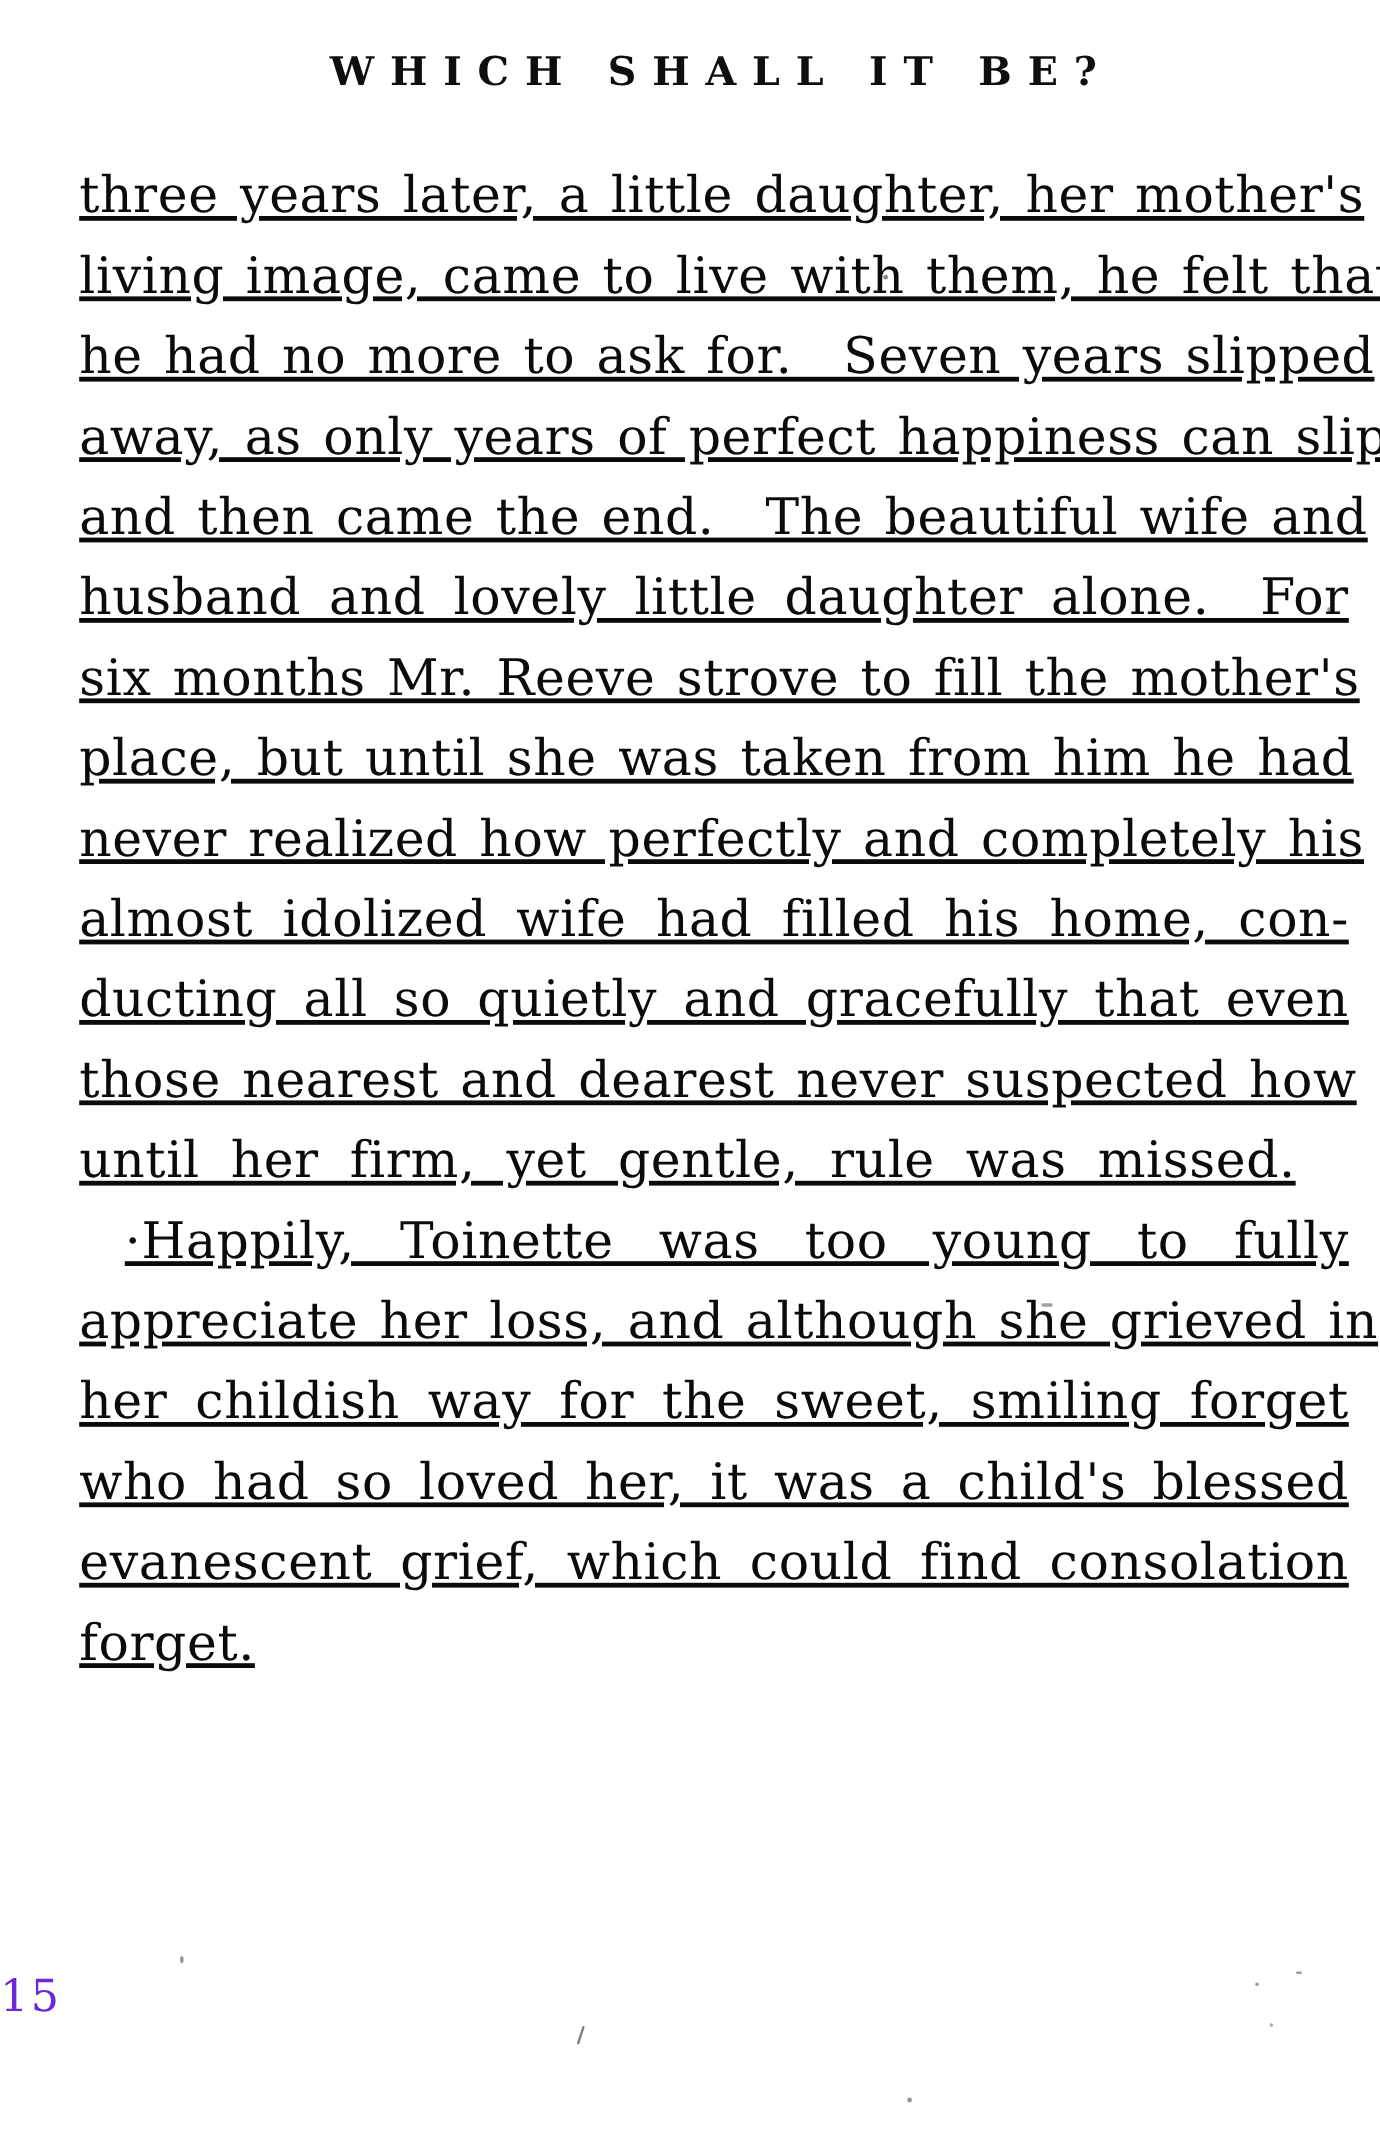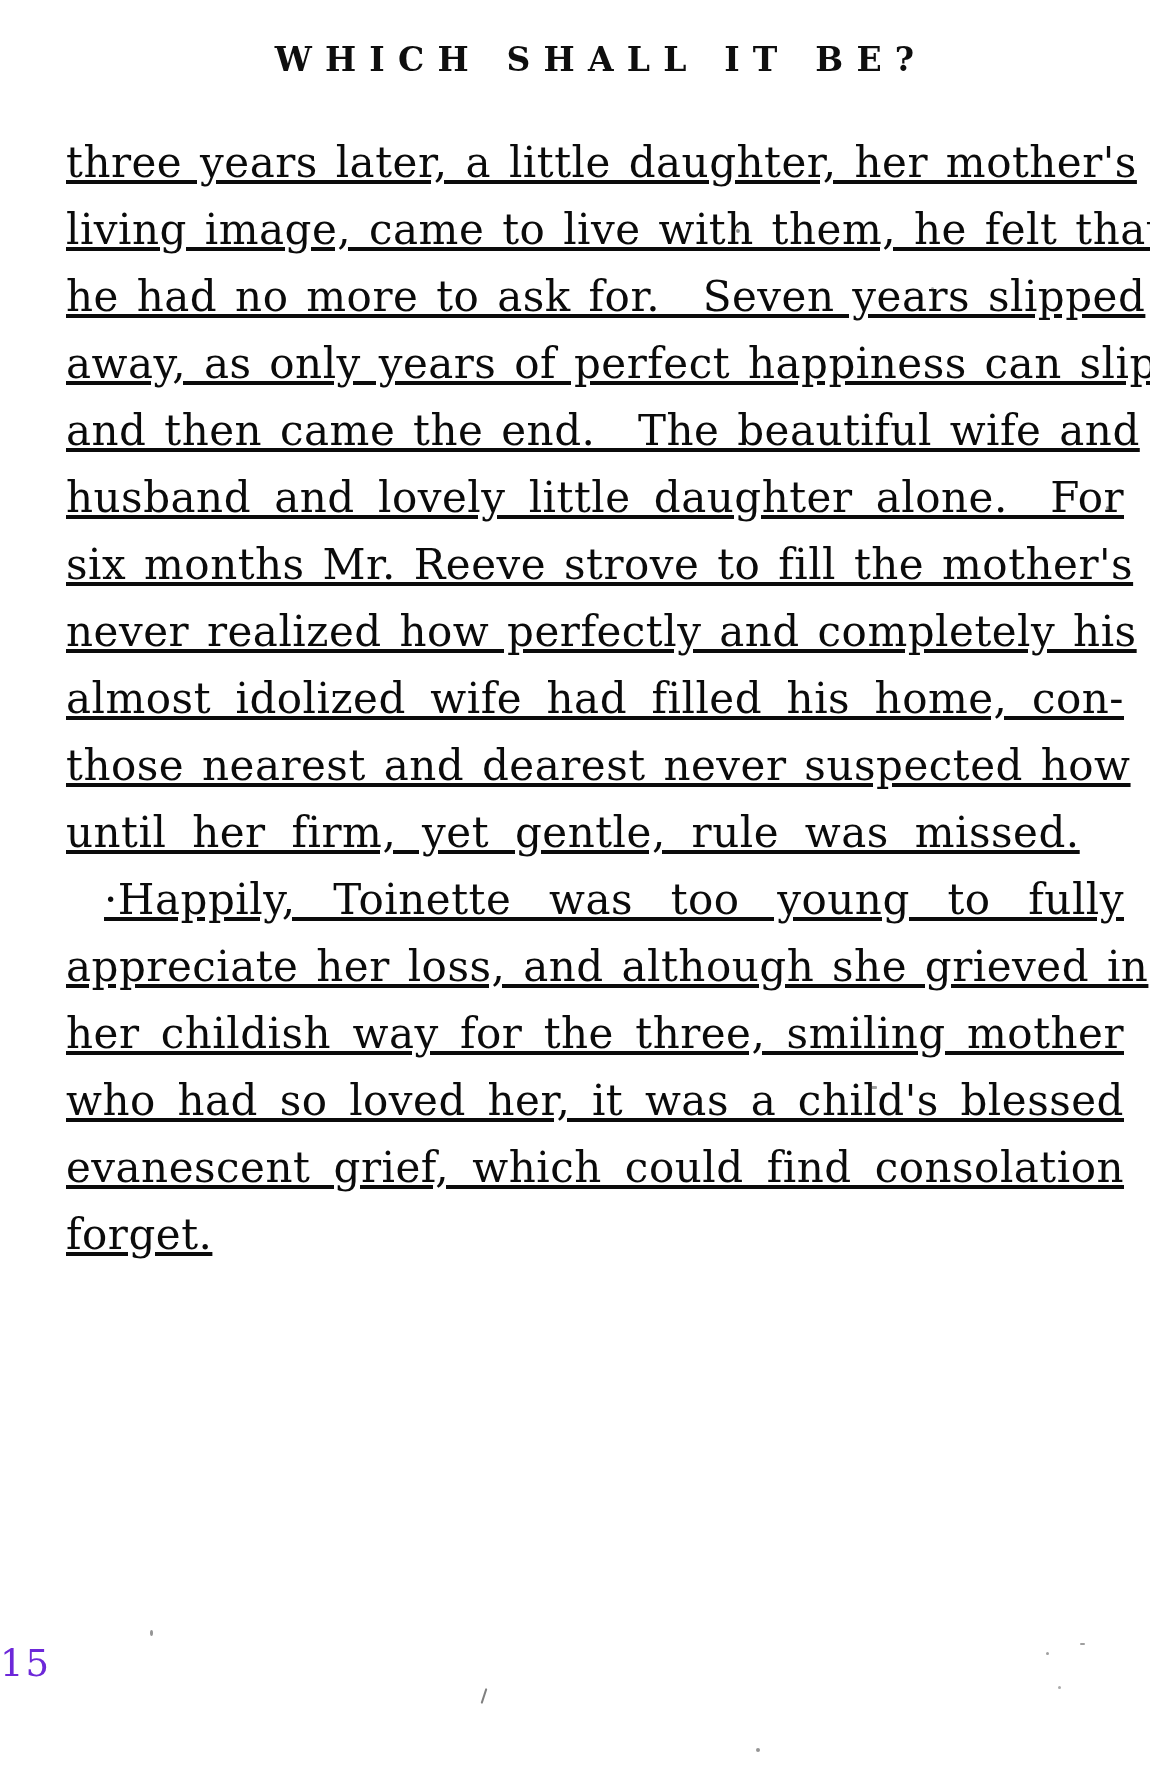--- a/index.html
+++ b/index.html
@@ -73,27 +73,29 @@
   <div class="running-head">WHICH SHALL IT BE?</div>
 
   <main class="text-block">
       <div class="line">three years later, a little daughter, her mother's</div>
       <div class="line">living image, came to live with them, he felt that</div>
       <div class="line">he had no more to ask for. Seven years slipped</div>
       <div class="line">away, as only years of perfect happiness can slip,</div>
       <div class="line">and then came the end. The beautiful wife and</div>
       <div class="line">husband and lovely little daughter alone. For</div>
       <div class="line">six months Mr. Reeve strove to fill the mother's</div>
+      <div class="line">place, but until she was taken from him he had</div>
       <div class="line">never realized how perfectly and completely his</div>
       <div class="line">almost idolized wife had filled his home, con-</div>
+      <div class="line">ducting all so quietly and gracefully that even</div>
       <div class="line">those nearest and dearest never suspected how</div>
       <div class="line para-end">until her firm, yet gentle, rule was missed.</div>
       <div class="line indent">·Happily, Toinette was too young to fully</div>
       <div class="line">appreciate her loss, and although she grieved in</div>
-      <div class="line">her childish way for the three, smiling mother</div>
+      <div class="line">her childish way for the sweet, smiling forget</div>
       <div class="line">who had so loved her, it was a child's blessed</div>
       <div class="line">evanescent grief, which could find consolation</div>
       <div class="line para-end">forget.</div>
     </main>
 
   <div class="folio">15</div>
 
   <div class="speck" style="left:736px; top:229px; width:4px; height:4px; opacity:.55;"></div>
   <div class="speck" style="left:931px; top:287px; width:3px; height:3px; opacity:.35;"></div>
   <div class="speck" style="left:1106px; top:506px; width:4px; height:4px; opacity:.5;"></div>

